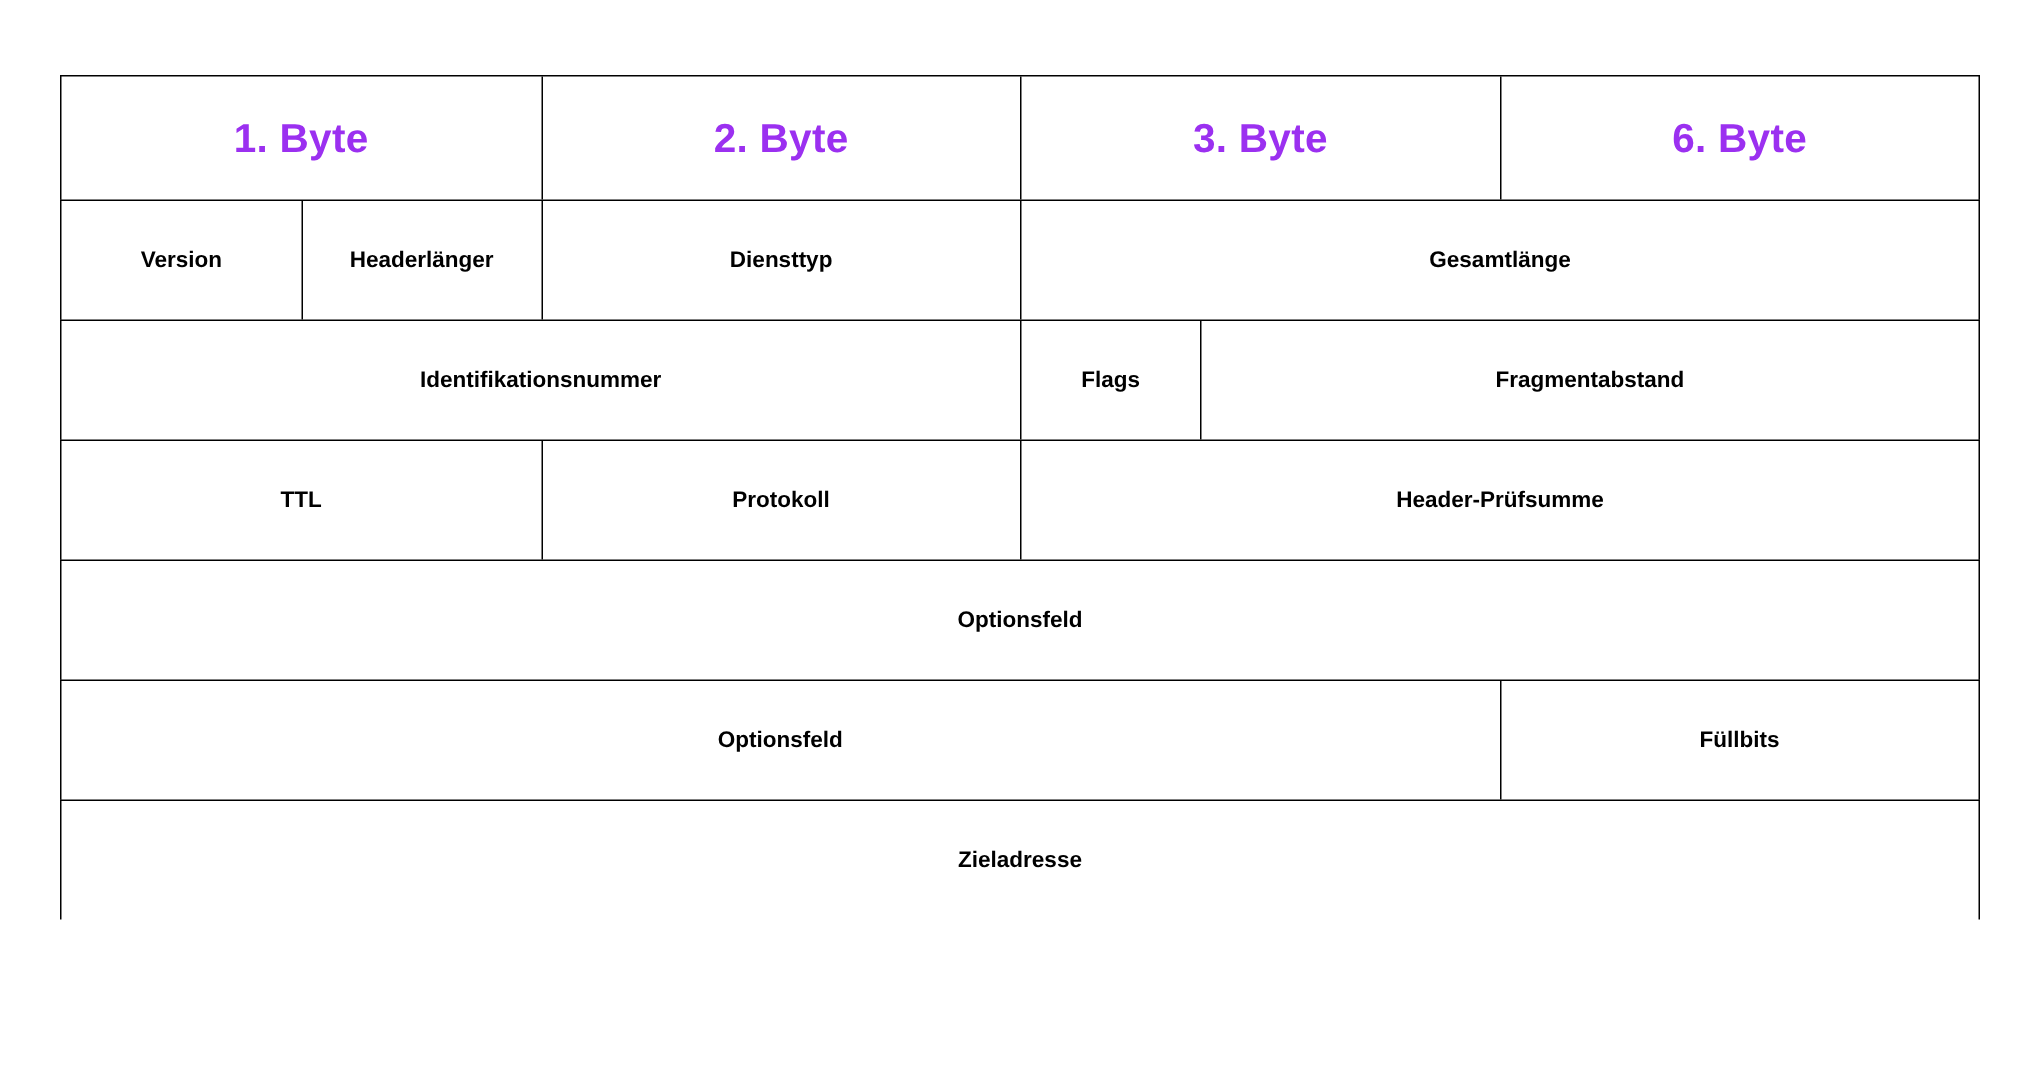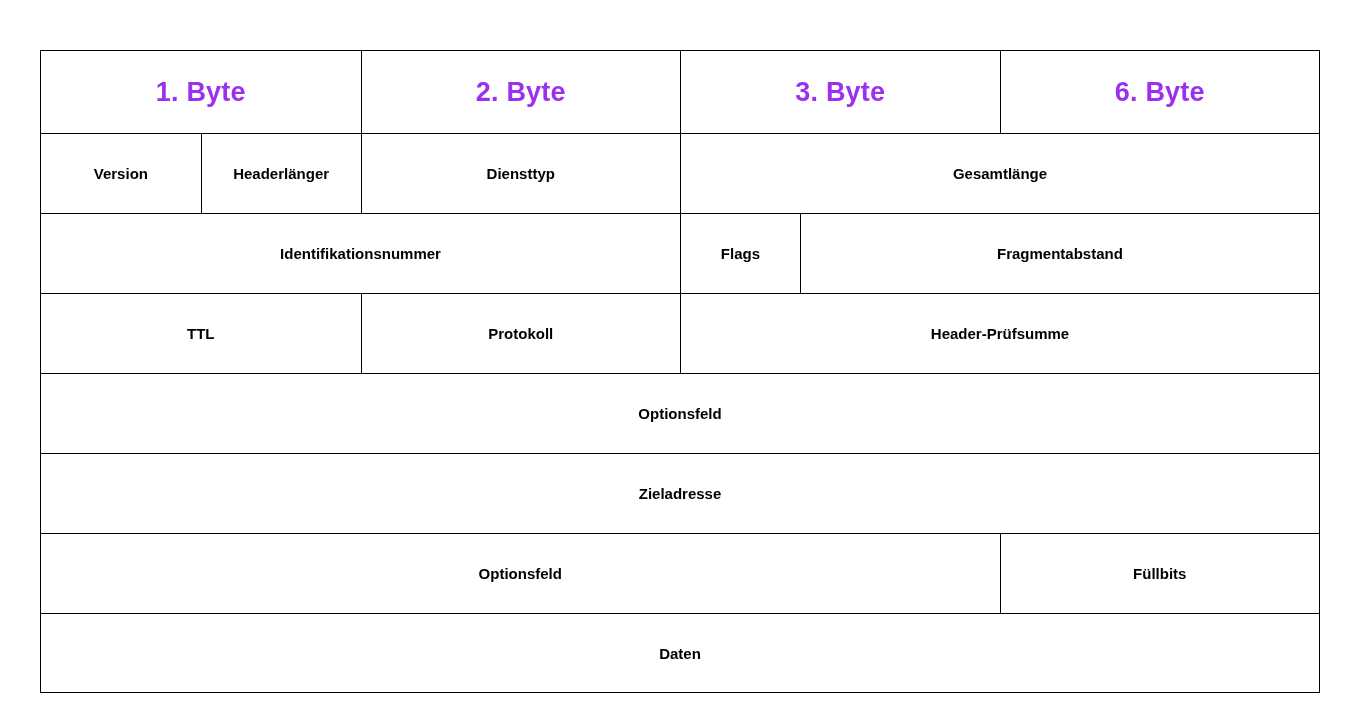--- a/index.html
+++ b/index.html
@@ -136,33 +136,28 @@
     </div>
   </div>
 
   <div class="row body-row">
     <div class="cell w-full">
       <span class="field-label">Optionsfeld</span>
     </div>
   </div>
 
   <div class="row body-row">
-    <div class="cell w-full">
-      <span class="field-label">Zieladresse</span>
-    </div>
-  </div>
-
-  <div class="row body-row">
     <div class="cell w-opt">
       <span class="field-label">Optionsfeld</span>
     </div>
     <div class="cell w-fill">
       <span class="field-label">Füllbits</span>
     </div>
   </div>
 
-  <div class="row body-row last">
+  <div class="row body-row">
     <div class="cell w-full">
-      <span class="field-label">Daten</span>
+      <span class="field-label">Zieladresse</span>
     </div>
   </div>
+
 
 </div>
 
 </body></html>

